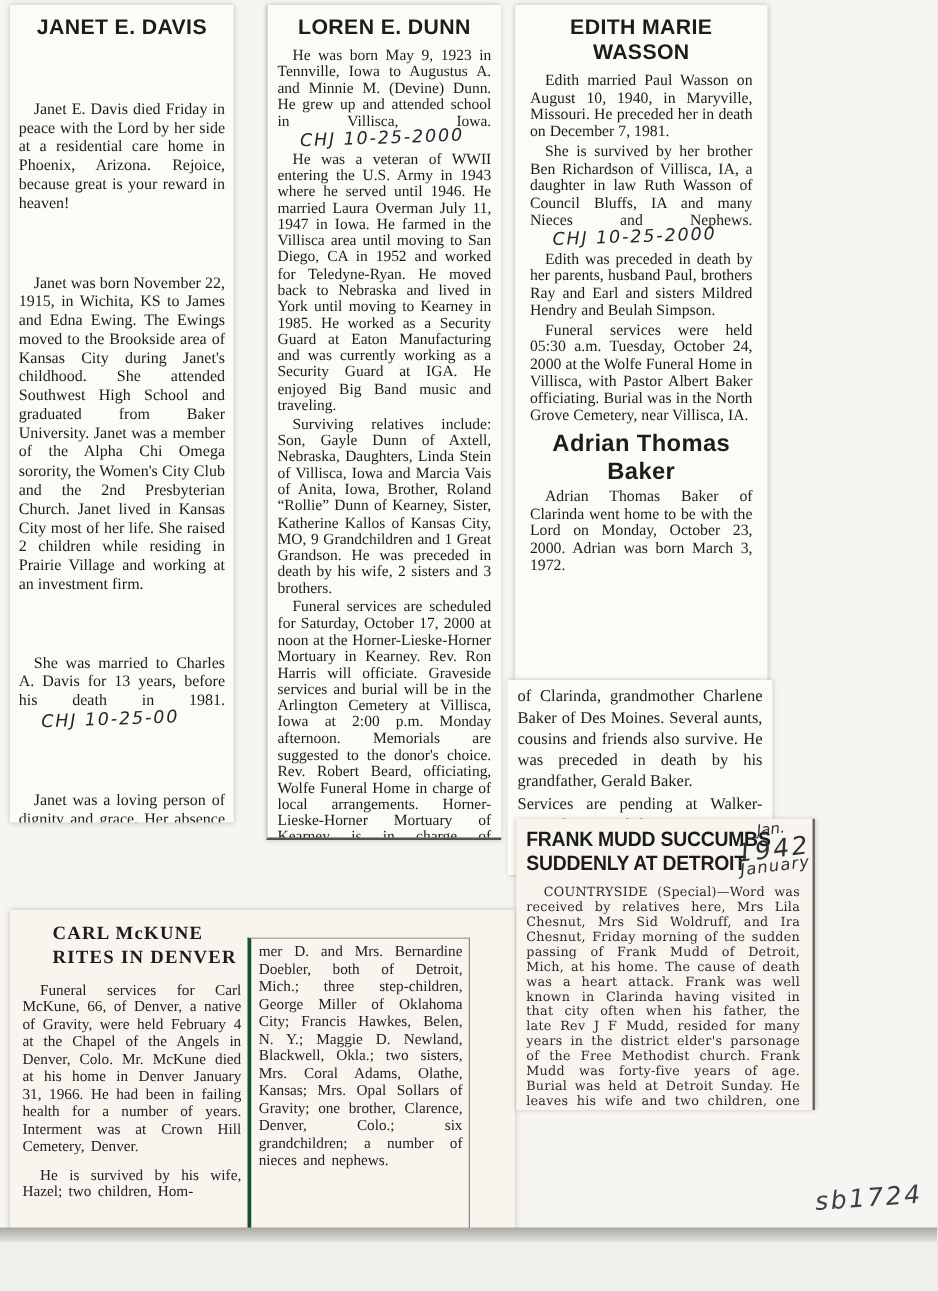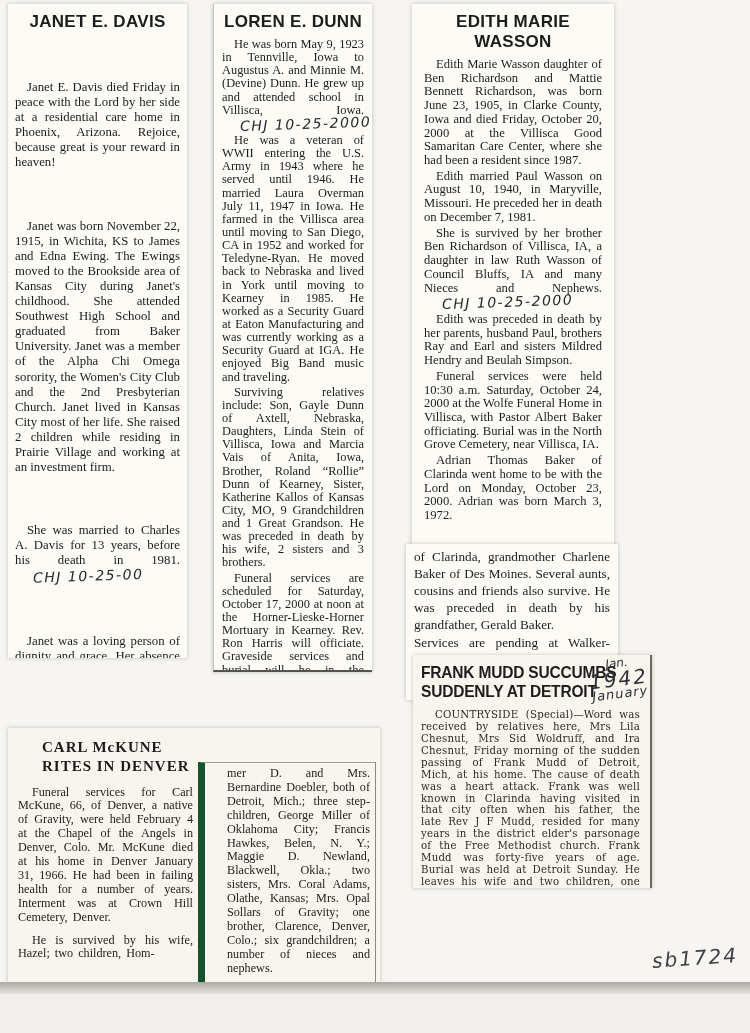--- a/index.html
+++ b/index.html
@@ -11,44 +11,44 @@
 
   .obit-title { font-family:"Liberation Sans", sans-serif; font-weight:bold;
                 font-size:17px; text-align:center; margin:2px 0 6px; letter-spacing:.3px; }
 
   .bp { margin:0 0 2px; text-indent:12px; text-align:justify; }
 
   
   .clip-davis { left:8px; top:4px; width:179px; height:654px; padding:6px 7px; }
   .clip-davis .bp { font-size:12.8px; line-height:1.18;margin-top:48px; }
 
-  .clip-dunn { left:213px; top:4px; width:159px; height:668px; padding:6px 8px;
+  .clip-dunn { left:213px; top:4px; width:188px; height:668px; padding:6px 8px;
                border-left:1px solid rgba(90,88,82,.35); border-bottom:2px solid #55534e; }
   .clip-dunn .bp { font-size:12.4px; line-height:1.06; }
 
   .clip-wasson { left:412px; top:4px; width:202px; height:540px; padding:6px 12px; }
   .clip-wasson .bp { font-size:12.6px; line-height:1.09; }
   .baker-title { font-family:"Liberation Sans", sans-serif; font-weight:bold;
                  font-size:19px; text-align:center; margin:5px 0 2px; }
   .baker-lead { font-size:12.8px; line-height:1.12; }
 
   .clip-baker2 { left:406px; top:544px; width:212px; height:156px; padding:5px 8px; }
   .clip-baker2 .bp { font-size:13.2px; line-height:1.28; text-indent:0; }
 
   
   .hw { font-family:"DejaVu Sans", sans-serif; font-style:italic; display:inline-block;
         transform:rotate(-2deg); font-size:14px; letter-spacing:1.5px; color:#23272e;
         margin-left:6px; white-space:nowrap; }
 
   
-  .clip-mck { left:8px; top:728px; width:372px; height:258px; background:#f7f5ee;
+  .clip-mck { left:8px; top:728px; width:404px; height:258px; background:#f7f5ee;
               display:flex; padding:6px 4px 0 10px; }
   .mck-col1 { width:180px; padding-right:5px; box-sizing:border-box; }
-  .mck-col2 { width:178px; box-sizing:border-box; margin-top:28px; padding:4px 5px 0 22px;
-              border-left:7px solid #14532d; border-right:1px solid #8a877f;
+  .mck-col2 { width:178px; box-sizing:border-box; margin-top:16px; padding:4px 5px 0 6px;
+              border-left:3px solid #14532d; border-right:1px solid #8a877f;
               border-top:1px solid #a09d95; }
   .mck-title { font-weight:bold; font-size:15px; letter-spacing:1px;
                margin:4px 0 10px 24px; line-height:1.25; }
   .clip-mck p { font-size:12.2px; line-height:1.14; text-align:justify;
                 margin:0 0 9px; text-indent:14px; word-spacing:2px; color:#222; }
   .mck-col2 p { text-indent:0; }
 
   
   .clip-mudd { left:413px; top:655px; width:239px; height:233px; background:#f7f5ee;
                padding:8px 10px 2px 8px; border-right:2px solid #6b6861; }
@@ -90,25 +90,25 @@
   <div class="clip clip-dunn">
     <h2 class="obit-title">LOREN E. DUNN</h2>
     <p class="bp"><span>He was born May 9, 1923 in Tennville, Iowa to Augustus A. and Minnie M. (Devine) Dunn. He grew up and attended school in Villisca, Iowa.</span><span class="hw">CHJ 10-25-2000</span></p>
     <p class="bp">He was a veteran of WWII entering the U.S. Army in 1943 where he served until 1946. He married Laura Overman July 11, 1947 in Iowa. He farmed in the Villisca area until moving to San Diego, CA in 1952 and worked for Teledyne-Ryan. He moved back to Nebraska and lived in York until moving to Kearney in 1985. He worked as a Security Guard at Eaton Manufacturing and was currently working as a Security Guard at IGA. He enjoyed Big Band music and traveling.</p>
     <p class="bp">Surviving relatives include: Son, Gayle Dunn of Axtell, Nebraska, Daughters, Linda Stein of Villisca, Iowa and Marcia Vais of Anita, Iowa, Brother, Roland “Rollie” Dunn of Kearney, Sister, Katherine Kallos of Kansas City, MO, 9 Grandchildren and 1 Great Grandson. He was preceded in death by his wife, 2 sisters and 3 brothers.</p>
     <p class="bp"><span>Funeral services are scheduled for Saturday, October 17, 2000 at noon at the Horner-Lieske-Horner Mortuary in Kearney. Rev. Ron Harris will officiate. Graveside services and burial will be in the Arlington Cemetery at Villisca, Iowa at 2:00 p.m. Monday afternoon. Memorials are suggested to the donor's choice. Rev. Robert Beard, officiating, Wolfe Funeral Home in charge of local arrangements. Horner-Lieske-Horner Mortuary of Kearney is in charge of arrangements.</span></p>
   </div>
 
   <div class="clip clip-wasson">
     <h2 class="obit-title">EDITH MARIE WASSON</h2>
-    <p class="bp">Edith Marie Wasson daughter of Ben Richardson and Mattie Bennett Richardson, was born June 23, 1905, in Clarke County, Iowa and died Friday, October 20, 2000 at the Villisca Good Samaritan Care Center, where she had been a resident since 1987.</p>
     <p class="bp">Edith married Paul Wasson on August 10, 1940, in Maryville, Missouri. He preceded her in death on December 7, 1981.</p>
     <p class="bp"><span>She is survived by her brother Ben Richardson of Villisca, IA, a daughter in law Ruth Wasson of Council Bluffs, IA and many Nieces and Nephews.</span><span class="hw">CHJ 10-25-2000</span></p>
     <p class="bp">Edith was preceded in death by her parents, husband Paul, brothers Ray and Earl and sisters Mildred Hendry and Beulah Simpson.</p>
-    <p class="bp">Funeral services were held 10:30 a.m. Saturday, October 24, 2000 at the Wolfe Funeral Home in Villisca, with Pastor Albert Baker officiating. Burial was in the North Grove Cemetery, near Villisca, IA.</p>
+    <p class="bp">Funeral services were held 05:30 a.m. Tuesday, October 24, 2000 at the Wolfe Funeral Home in Villisca, with Pastor Albert Baker officiating. Burial was in the North Grove Cemetery, near Villisca, IA.</p>
+    <h2 class="obit-title baker-title">Adrian Thomas Baker</h2>
     <p class="bp baker-lead">Adrian Thomas Baker of Clarinda went home to be with the Lord on Monday, October 23, 2000. Adrian was born March 3, 1972.</p>
 
   </div>
 
   <div class="clip clip-baker2">
     <p class="bp">of Clarinda, grandmother Charlene Baker of Des Moines. Several aunts, cousins and friends also survive. He was preceded in death by his grandfather, Gerald Baker.</p>
     <p class="bp">Services are pending at Walker-Merrick Funeral home. Internment will be at the Clarinda Cemetery.</p>
 
   </div>
 

